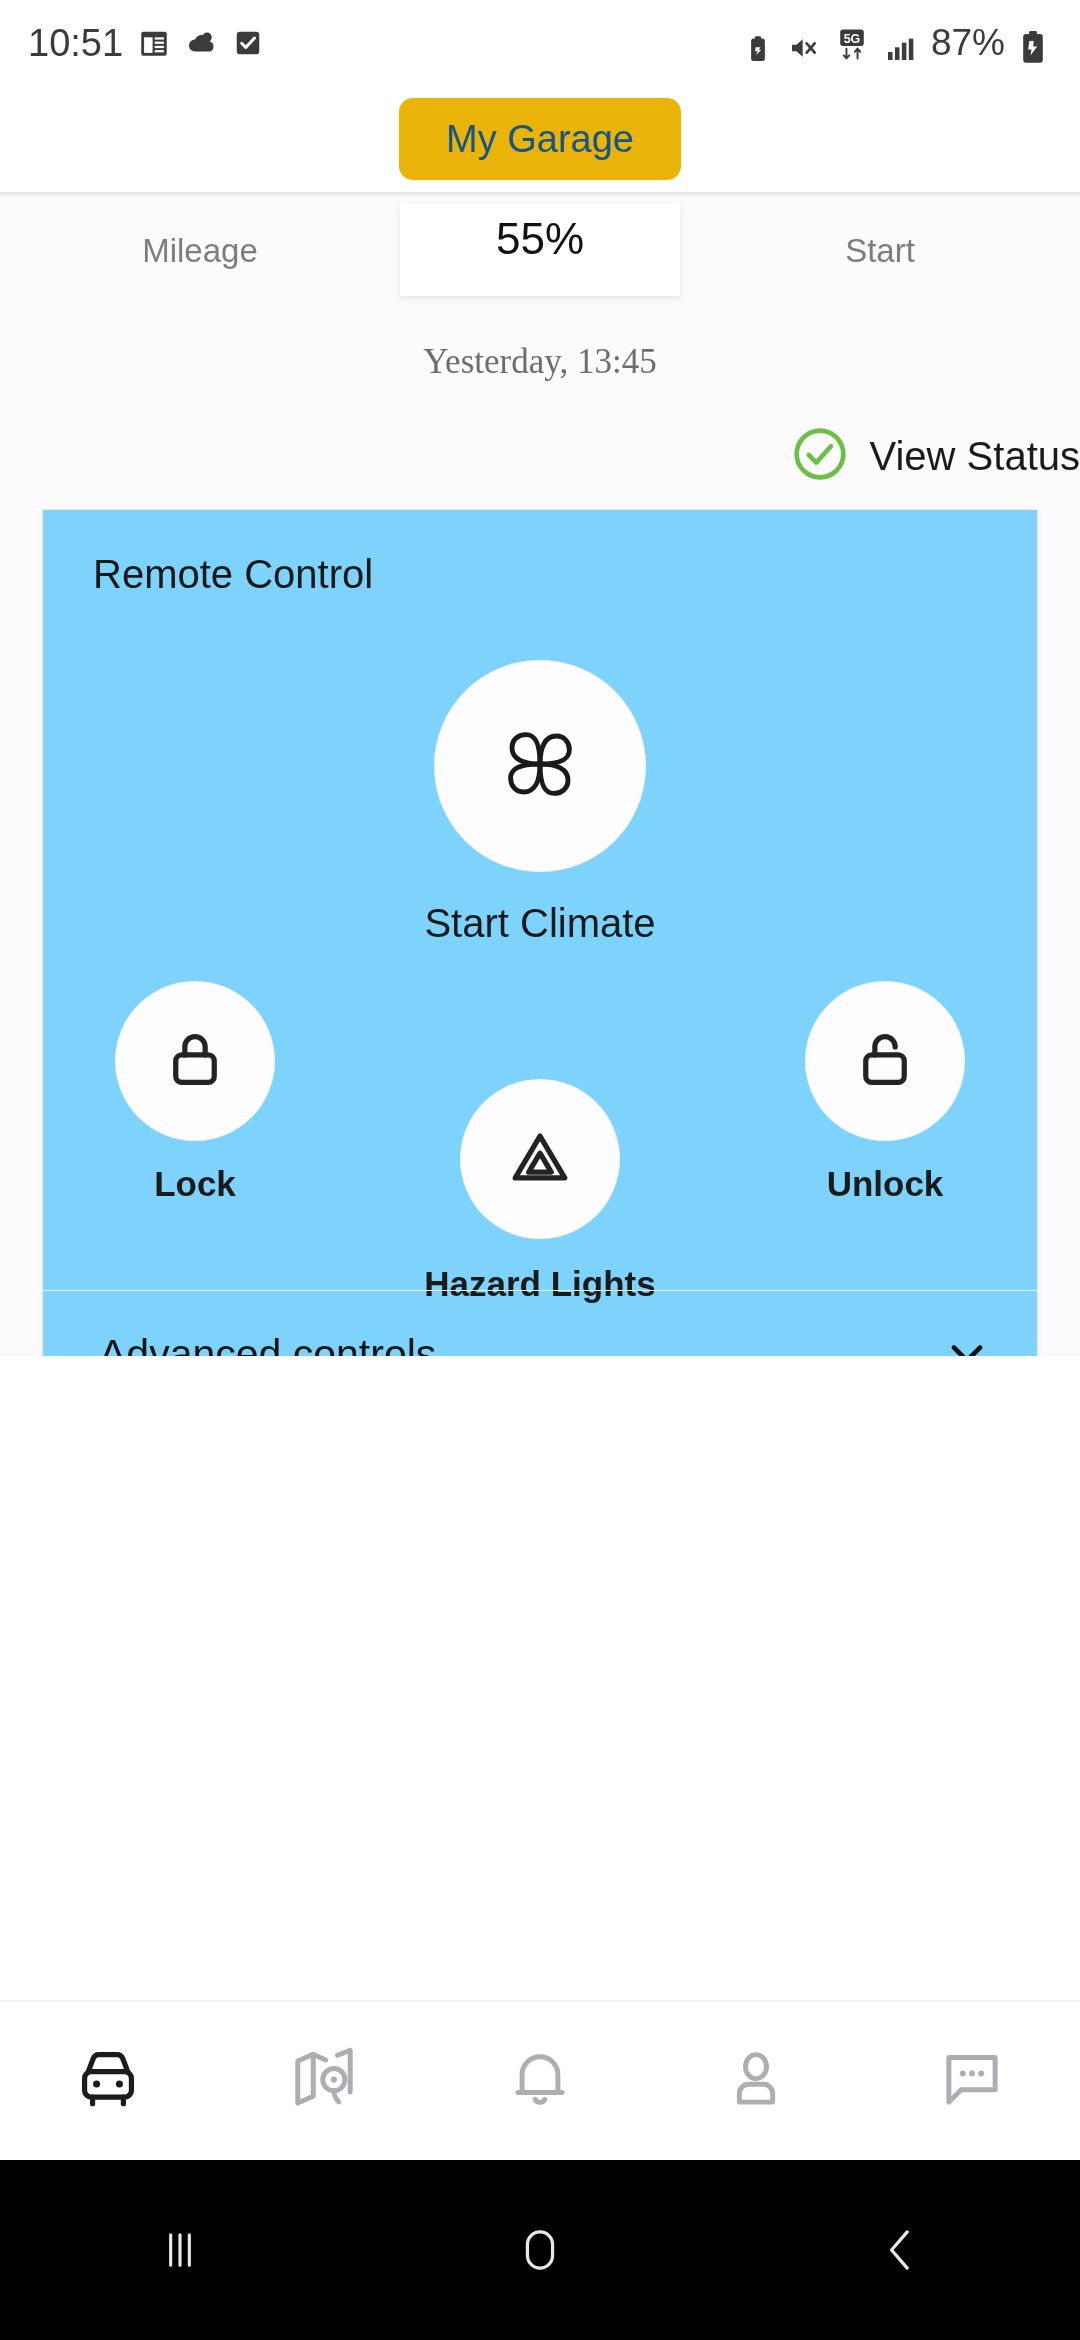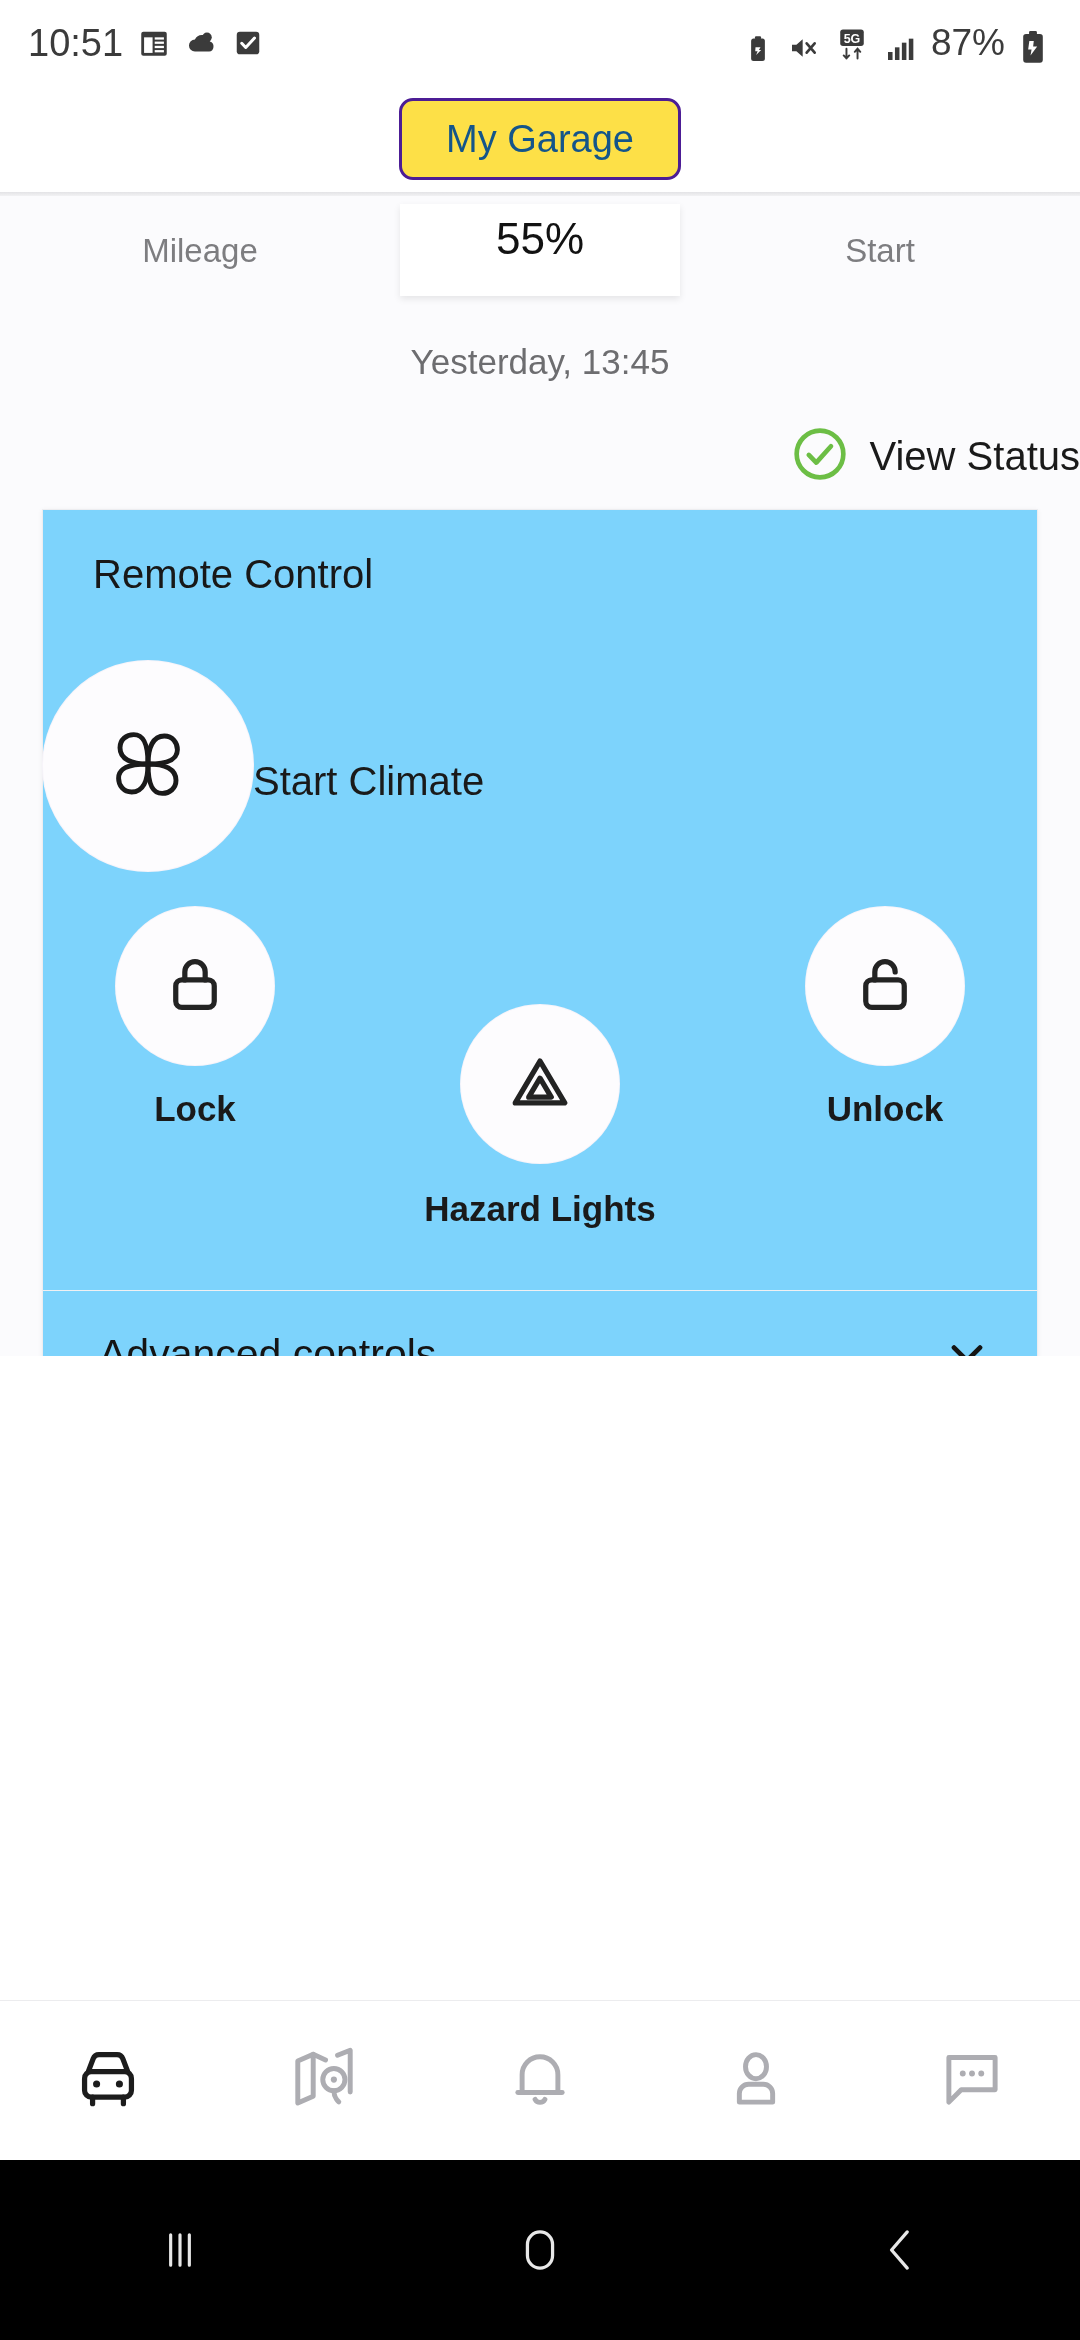--- a/index.html
+++ b/index.html
@@ -29,26 +29,26 @@
   
   .header {
     height:106px;
     display:flex;
     align-items:center;
     justify-content:center;
     background:#ffffff;
     position:relative;
   }
   .garage-btn {
-    border:3px solid #4c1d95;
+    border:3px solid #eab308;
     border-radius:14px;
     color:#14558a;
     font-size:38px;
     padding:19px 44px;
-    background:#fde047;
+    background:#eab308;
     line-height:1;
   }
   .header-divider {
     height:4px;
     width:100%;
     background:linear-gradient(#e3e3e6,#f2f2f4);
   }
 
   
   .content {
@@ -92,20 +92,21 @@
   .stat-card span {
     font-size:44px;
     color:#121212;
   }
 
   .timestamp {
     text-align:center;
     font-size:35px;
     color:#6d6d70;
     margin-top:40px;
+    font-family:Liberation Serif, serif;
   }
 
   .view-status {
     display:flex;
     align-items:center;
     justify-content:flex-end;
     gap:22px;
     margin-top:44px;
   }
   .view-status-label { font-size:40px; color:#1a1a1a; }
@@ -123,21 +124,21 @@
   }
   .rc-title {
     font-size:40px;
     color:#181818;
     padding:42px 0 0 50px;
   }
 
   .climate-wrap {
     margin-top:64px;
     display:flex;
-    flex-direction:row;
+    flex-direction:column;
     align-items:center;
   }
   .circle-btn {
     width:210px; height:210px;
     border-radius:50%;
     background:#fdfcfe;
     box-shadow:0 0 0 1px #f7f4fa;
     display:flex;
     align-items:center;
     justify-content:center;

